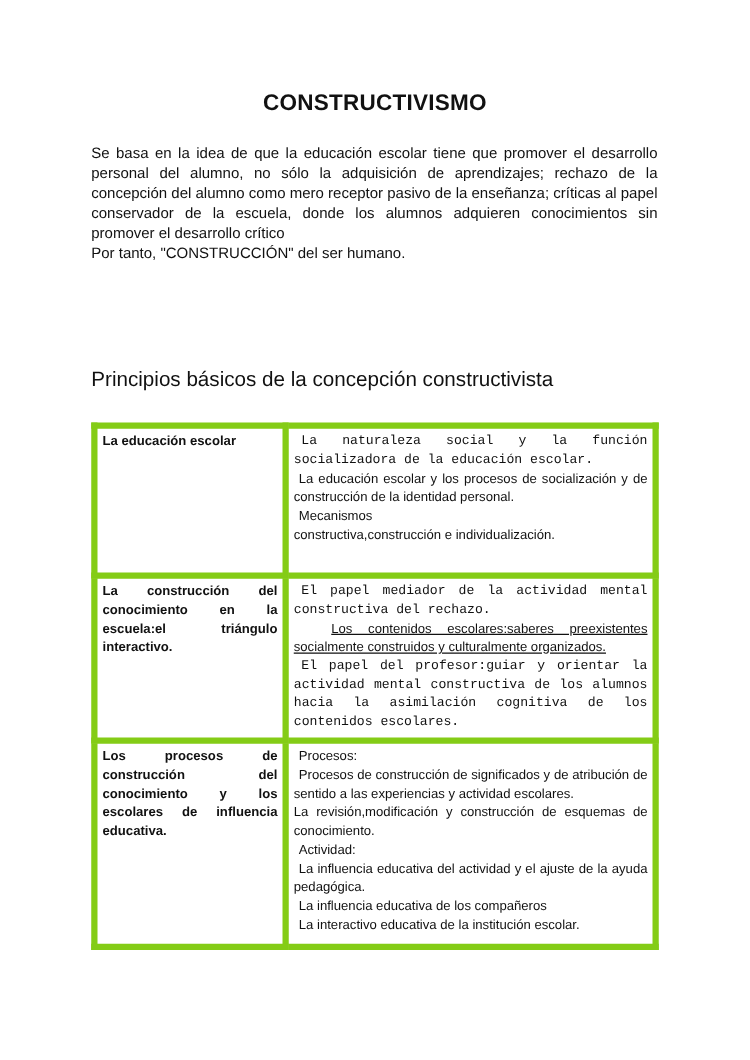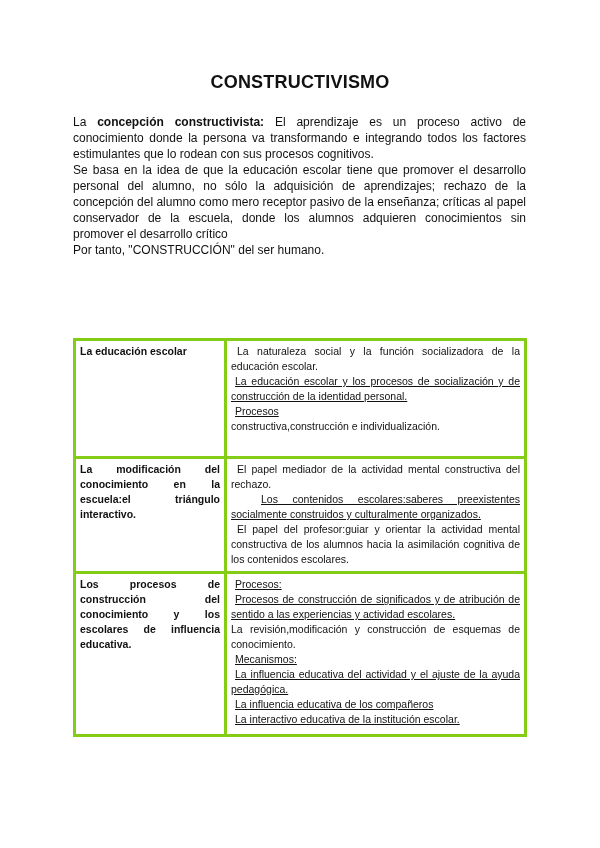--- a/index.html
+++ b/index.html
@@ -58,85 +58,85 @@
     table.principles {
       position: absolute;
       left: 73px;
       top: 338px;
       width: 454px;
       border-collapse: collapse;
       font-size: 10.5px;
       line-height: 15px;
     }
     table.principles td {
-      border: 3px solid #84cc16;
+      border: 5px solid #84cc16;
       vertical-align: top;
       padding: 3px 4px 4px 4px;
       margin-top: 44px;
     }
     td.label-cell {
       width: 140px;
       font-weight: bold;
       text-align: justify;
       text-align-last: left;
     }
     td.content-cell {
       text-align: justify;
     }
     .cline {
       display: block;
     }
-    .ind1 { text-indent: 6px; }
-    .ind2 { text-indent: 4px; text-decoration: underline; }
+    .ind1 { text-indent: 6px; font-family: Liberation Mono, monospace; }
+    .ind2 { text-indent: 4px; }
     .ind3 { text-indent: 30px; text-decoration: underline; }
     .noind { text-indent: 0; }
     .row1 td { height: 108px; }
     .row2 td { height: 83px; }
     .row3 td { height: 153px; }
   </style>
 </head>
 <body>
 
 <div class="page">
 
   <div class="title">CONSTRUCTIVISMO</div>
 
   <div class="intro">
-    <p><span>La </span><span class="strong">concepción constructivista:</span><span> El aprendizaje es un proceso activo de conocimiento donde la persona va transformando e integrando todos los factores estimulantes que lo rodean con sus procesos cognitivos.</span></p>
     <p>Se basa en la idea de que la educación escolar tiene que promover el desarrollo personal del alumno, no sólo la adquisición de aprendizajes; rechazo de la concepción del alumno como mero receptor pasivo de la enseñanza; críticas al papel conservador de la escuela, donde los alumnos adquieren conocimientos sin promover el desarrollo crítico</p>
     <p>Por tanto, "CONSTRUCCIÓN" del ser humano.</p>
   </div>
 
+  <div class="section-heading">Principios básicos de la concepción constructivista</div>
 
   <table class="principles">
     <tbody>
         <tr class="row1">
       <td class="label-cell">La educación escolar</td>
       <td class="content-cell">
         <span class="cline ind1">La naturaleza social y la función socializadora de la educación escolar.</span>
         <span class="cline ind2">La educación escolar y los procesos de socialización y de construcción de la identidad personal.</span>
-        <span class="cline ind2">Procesos</span>
+        <span class="cline ind2">Mecanismos</span>
         <span class="cline noind">constructiva,construcción e individualización.</span>
       </td>
     </tr>
     <tr class="row2">
-      <td class="label-cell">La modificación del conocimiento en la escuela:el triángulo interactivo.</td>
+      <td class="label-cell">La construcción del conocimiento en la escuela:el triángulo interactivo.</td>
       <td class="content-cell">
         <span class="cline ind1">El papel mediador de la actividad mental constructiva del rechazo.</span>
         <span class="cline ind3">Los contenidos escolares:saberes preexistentes socialmente construidos y culturalmente organizados.</span>
         <span class="cline ind1">El papel del profesor:guiar y orientar la actividad mental constructiva de los alumnos hacia la asimilación cognitiva de los contenidos escolares.</span>
       </td>
     </tr>
     <tr class="row3">
       <td class="label-cell">Los procesos de construcción del conocimiento y los escolares de influencia educativa.</td>
       <td class="content-cell">
         <span class="cline ind2">Procesos:</span>
         <span class="cline ind2">Procesos de construcción de significados y de atribución de sentido a las experiencias y actividad escolares.</span>
         <span class="cline noind">La revisión,modificación y construcción de esquemas de conocimiento.</span>
-        <span class="cline ind2">Mecanismos:</span>
+        <span class="cline ind2">Actividad:</span>
         <span class="cline ind2">La influencia educativa del actividad y el ajuste de la ayuda pedagógica.</span>
         <span class="cline ind2">La influencia educativa de los compañeros</span>
         <span class="cline ind2">La interactivo educativa de la institución escolar.</span>
       </td>
     </tr>
   </tbody>
     </table>
 
 </div>
 

